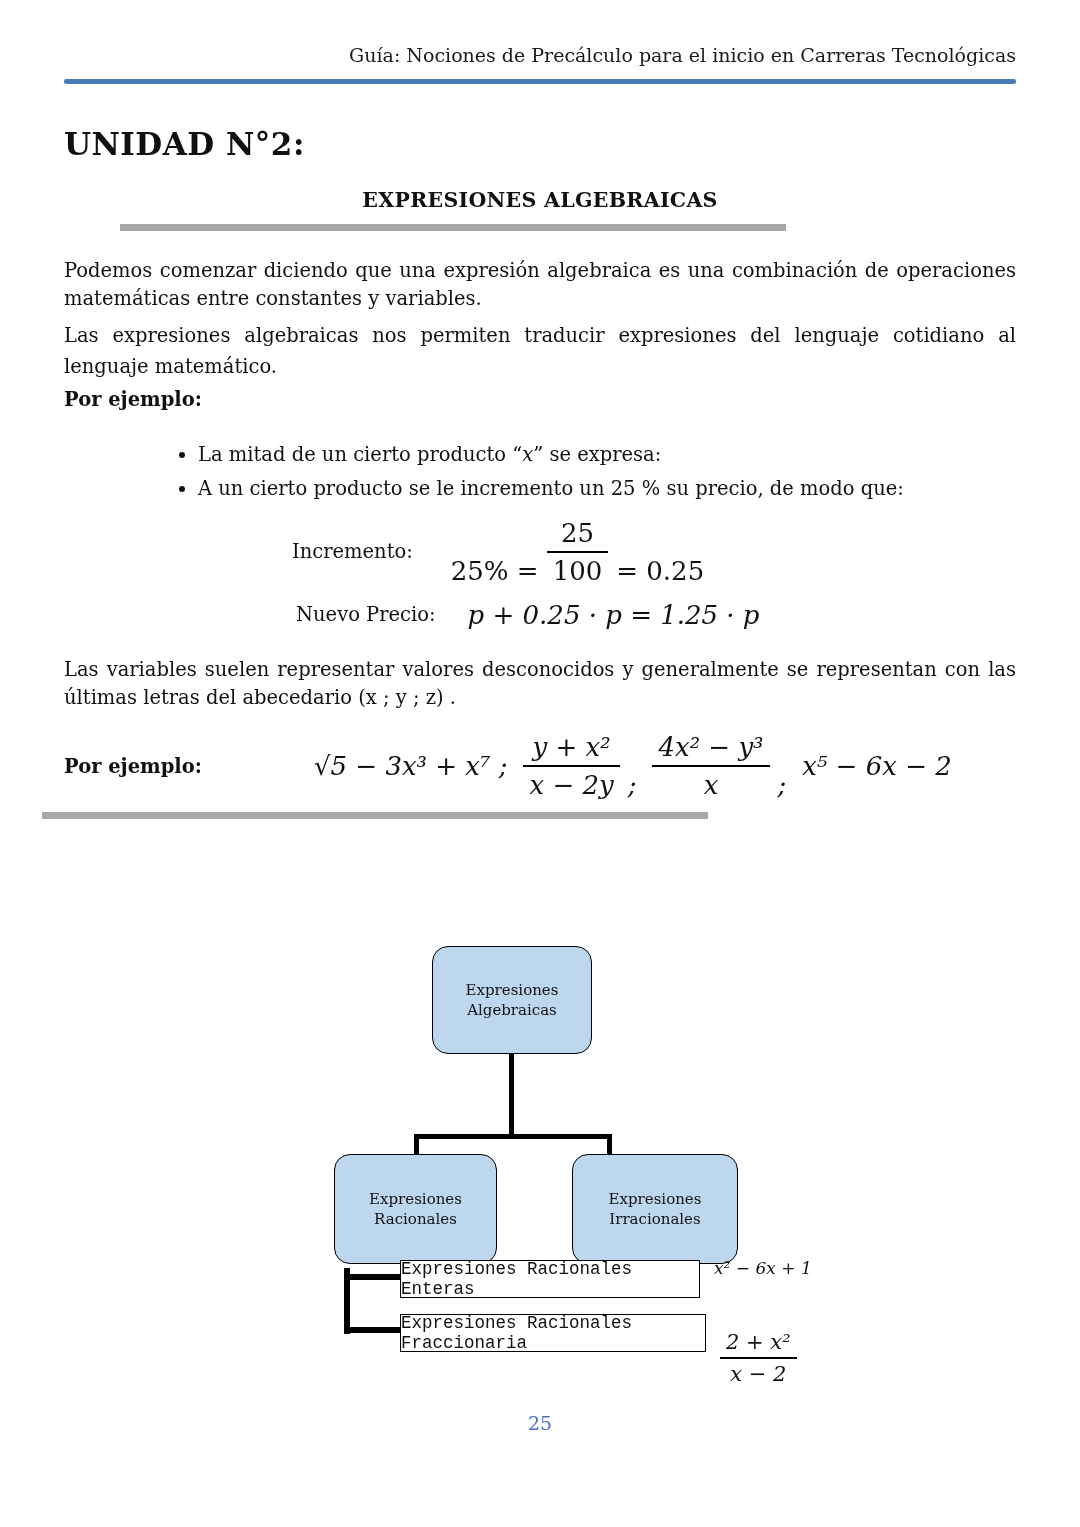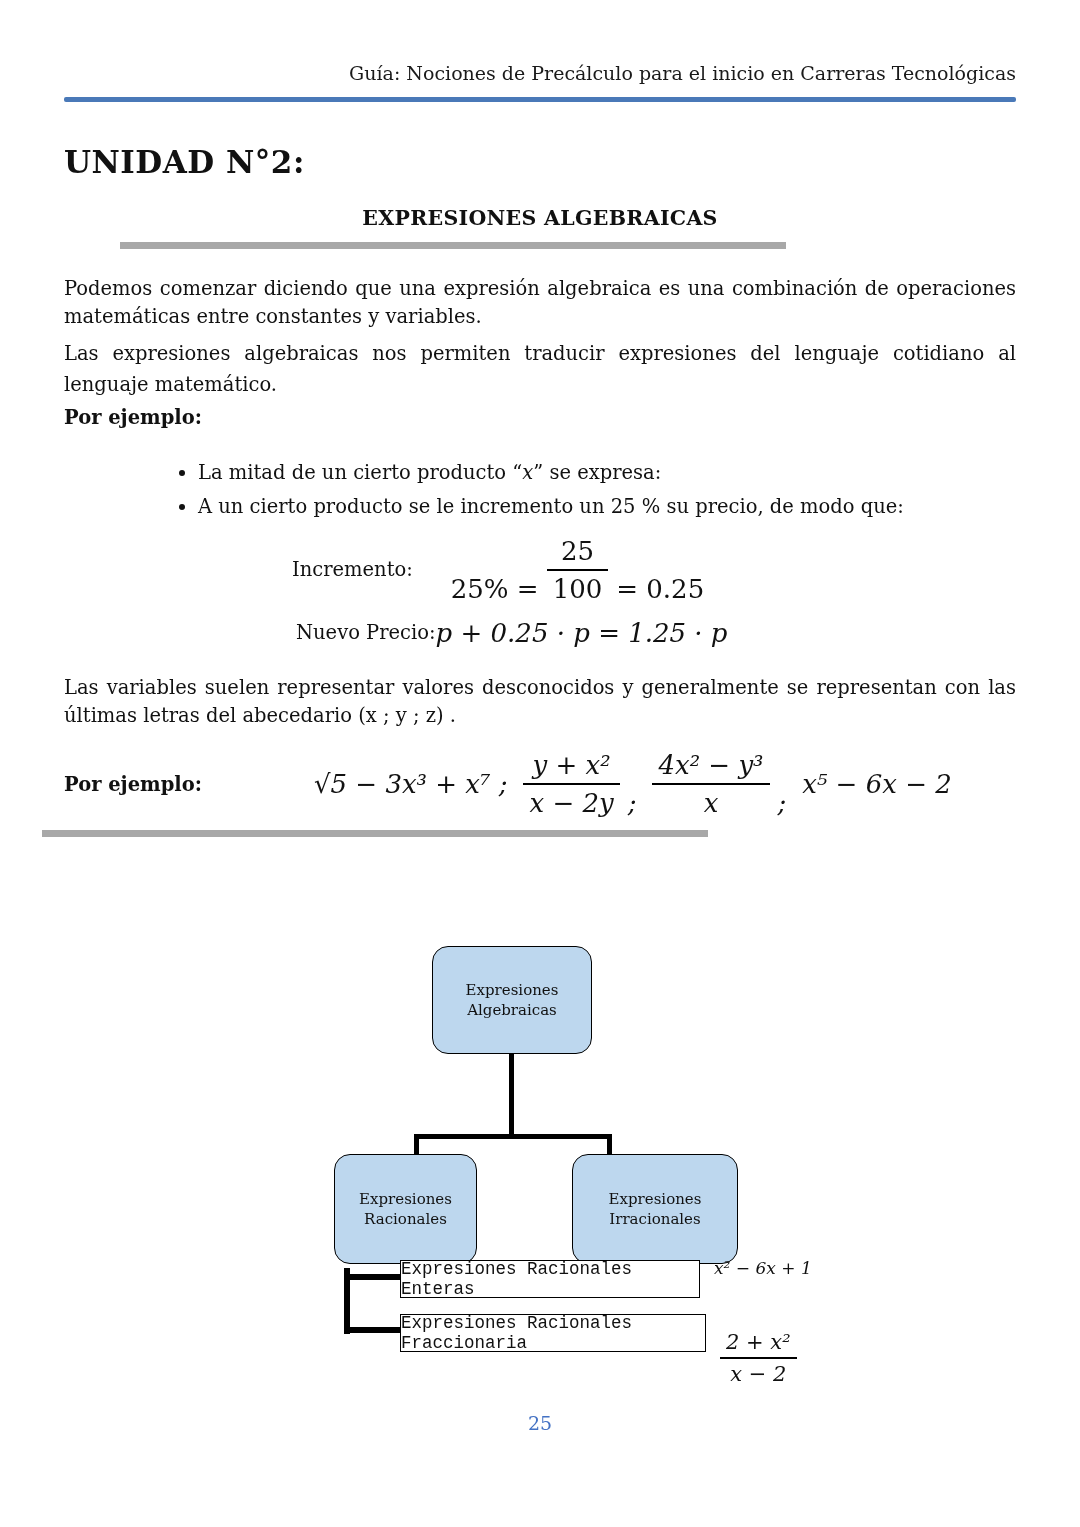--- a/index.html
+++ b/index.html
@@ -8,21 +8,21 @@
     position:relative;
     width:1080px; height:1527px;
     background:#ffffff;
     font-family:"DejaVu Serif", serif;
     color:#111111;
     overflow:hidden;
   }
   .content { padding:0 64px; }
 
   .header-line {
-    padding-top:62px;
+    padding-top:44px;
     text-align:right;
     font-size:19px;
     color:#1a1a1a;
   }
   .blue-rule {
     margin-top:13px;
     height:5px; width:100%;
     background:#4a79b8;
     border-radius:2px;
   }
@@ -65,21 +65,21 @@
     font-size:19.5px;
   }
   .var-italic { font-style:italic; }
 
   .formula-row {
     display:flex;
     align-items:center;
     font-size:19.5px;
   }
   .row-incremento { margin-top:18px; margin-left:228px; gap:38px; }
-  .row-precio     { margin-top:14px; margin-left:232px; }
+  .row-precio     { margin-top:14px; margin-left:232px; gap:32px; }
   .math {
     font-size:26px;
     display:inline-flex;
     align-items:flex-end;
     gap:8px;
   }
   .math.italic { font-style:italic; }
 
   .frac {
     display:inline-block;
@@ -125,21 +125,21 @@
     background:#bdd7ee;
     border:1.6px solid #000;
     border-radius:16px;
     display:flex; align-items:center; justify-content:center;
     text-align:center;
     font-size:15px;
     line-height:1.35;
     padding:8px;
   }
   .node-root  { left:432px; top:18px;  width:160px; height:108px; }
-  .node-left  { left:334px; top:226px; width:143px; height:110px; }
+  .node-left  { left:334px; top:226px; width:163px; height:110px; }
   .node-right { left:524px; top:226px; width:166px; height:110px;margin-left:48px; }
   .node .lbl { display:inline-block; width:110px; }
 
   .conn { position:absolute; background:#000; }
   .conn-v-root    { left:509px; top:126px; width:5px;  height:82px; }
   .conn-h         { left:414px; top:206px; width:198px; height:5px; }
   .conn-stub-l    { left:414px; top:206px; width:5px;  height:22px; }
   .conn-stub-r    { left:607px; top:206px; width:5px;  height:22px; }
   .elbow-v        { left:344px; top:340px; width:6px;  height:66px; }
   .elbow-h1       { left:344px; top:346px; width:56px; height:6px; }

